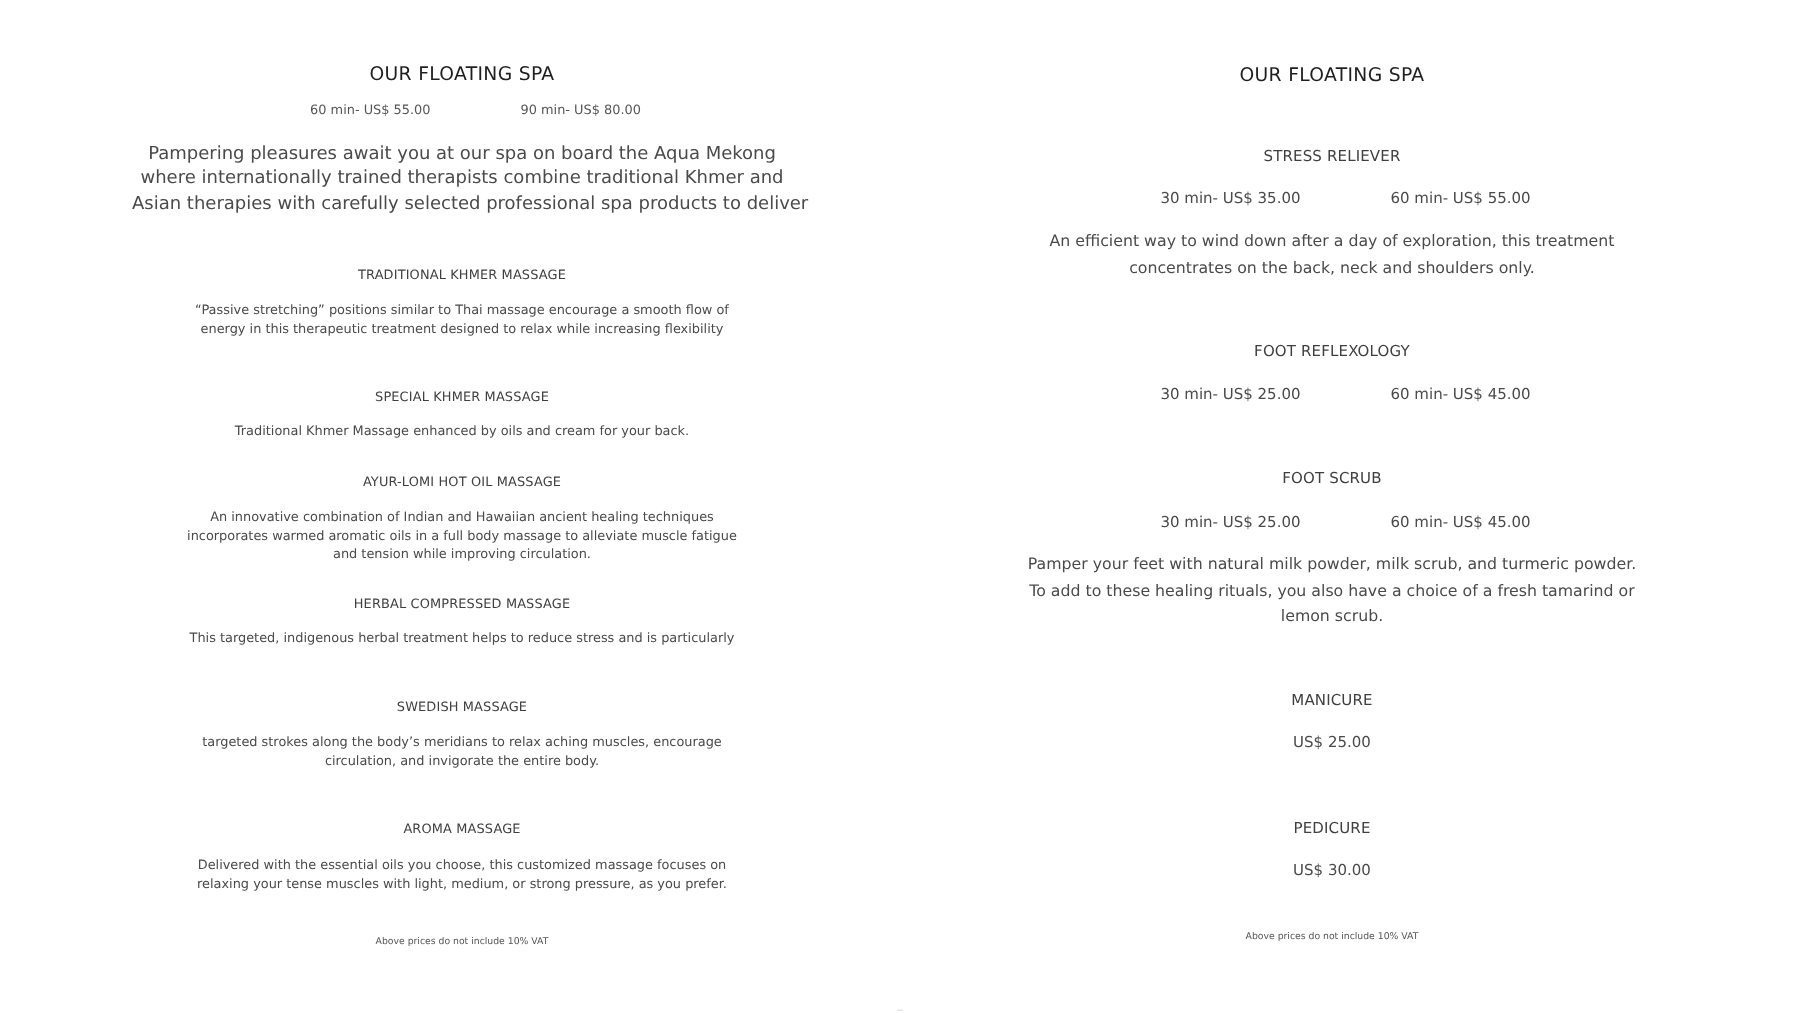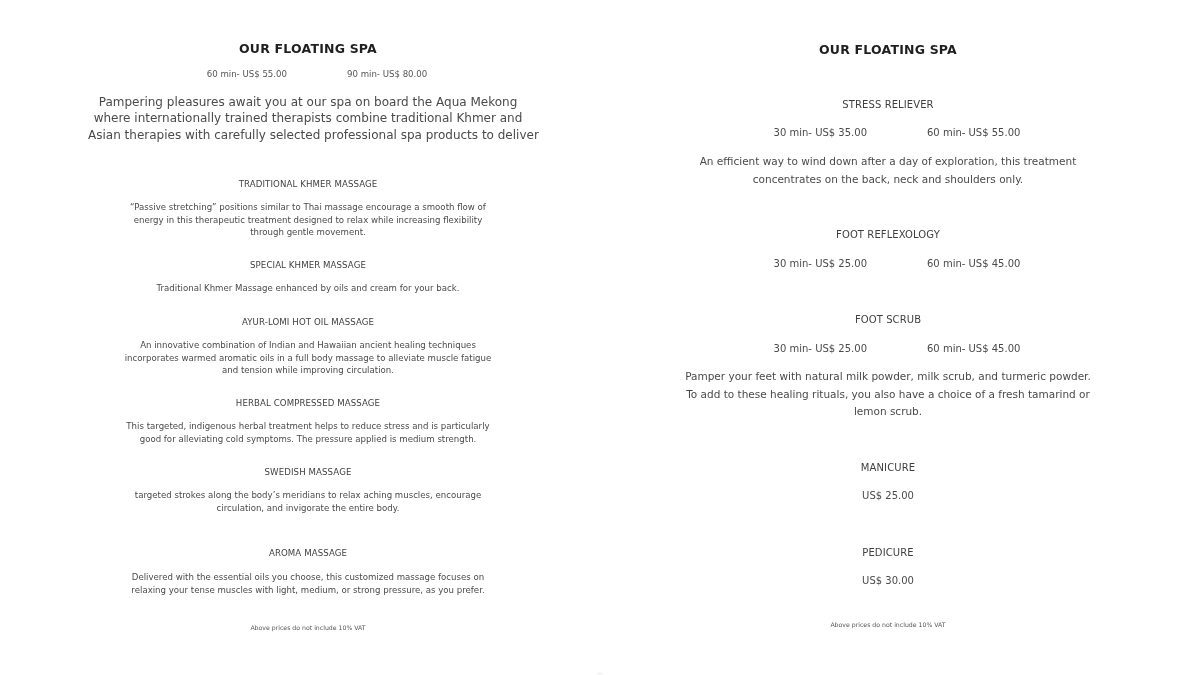--- a/index.html
+++ b/index.html
@@ -30,21 +30,21 @@
     }
     .abs {
       position: absolute;
       left: 0;
       right: 0;
       margin: 0;
       text-align: center;
       white-space: nowrap;
     }
     .title {
-      font-weight: bold;
+      font-weight: normal;
       color: #1f1f1f;
       font-size: 12.5px;
       letter-spacing: 0.2px;
     }
     .price-row span {
       display: inline-block;
       padding-left: 18px;
     }
     .price-row .gap {
       width: 24px;
@@ -110,39 +110,37 @@
   <div class="abs intro" style="top:94px;">
     <div>Pampering pleasures await you at our spa on board the Aqua Mekong</div>
     <div>where internationally trained therapists combine traditional Khmer and</div>
     <div>Asian therapies with carefully selected professional spa products to deliver</div>
   </div>
 
   <div class="abs sec-head" style="top:179px;">TRADITIONAL KHMER MASSAGE</div>
   <div class="abs sec-desc" style="top:201px;">
     <div>“Passive stretching” positions similar to Thai massage encourage a smooth flow of</div>
     <div>energy in this therapeutic treatment designed to relax while increasing flexibility</div>
-    <div>through gentle movement.</div>
   </div>
 
   <div class="abs sec-head" style="top:260px;">SPECIAL KHMER MASSAGE</div>
   <div class="abs sec-desc" style="top:282px;">
     <div>Traditional Khmer Massage enhanced by oils and cream for your back.</div>
   </div>
 
   <div class="abs sec-head" style="top:317px;">AYUR-LOMI HOT OIL MASSAGE</div>
   <div class="abs sec-desc" style="top:339px;">
     <div>An innovative combination of Indian and Hawaiian ancient healing techniques</div>
     <div>incorporates warmed aromatic oils in a full body massage to alleviate muscle fatigue</div>
     <div>and tension while improving circulation.</div>
   </div>
 
   <div class="abs sec-head" style="top:398px;">HERBAL COMPRESSED MASSAGE</div>
   <div class="abs sec-desc" style="top:420px;">
     <div>This targeted, indigenous herbal treatment helps to reduce stress and is particularly</div>
-    <div>good for alleviating cold symptoms. The pressure applied is medium strength.</div>
   </div>
 
   <div class="abs sec-head" style="top:467px;">SWEDISH MASSAGE</div>
   <div class="abs sec-desc" style="top:489px;">
     <div>targeted strokes along the body’s meridians to relax aching muscles, encourage</div>
     <div>circulation, and invigorate the entire body.</div>
   </div>
 
   <div class="abs sec-head" style="top:548px;">AROMA MASSAGE</div>
   <div class="abs sec-desc" style="top:571px;">

